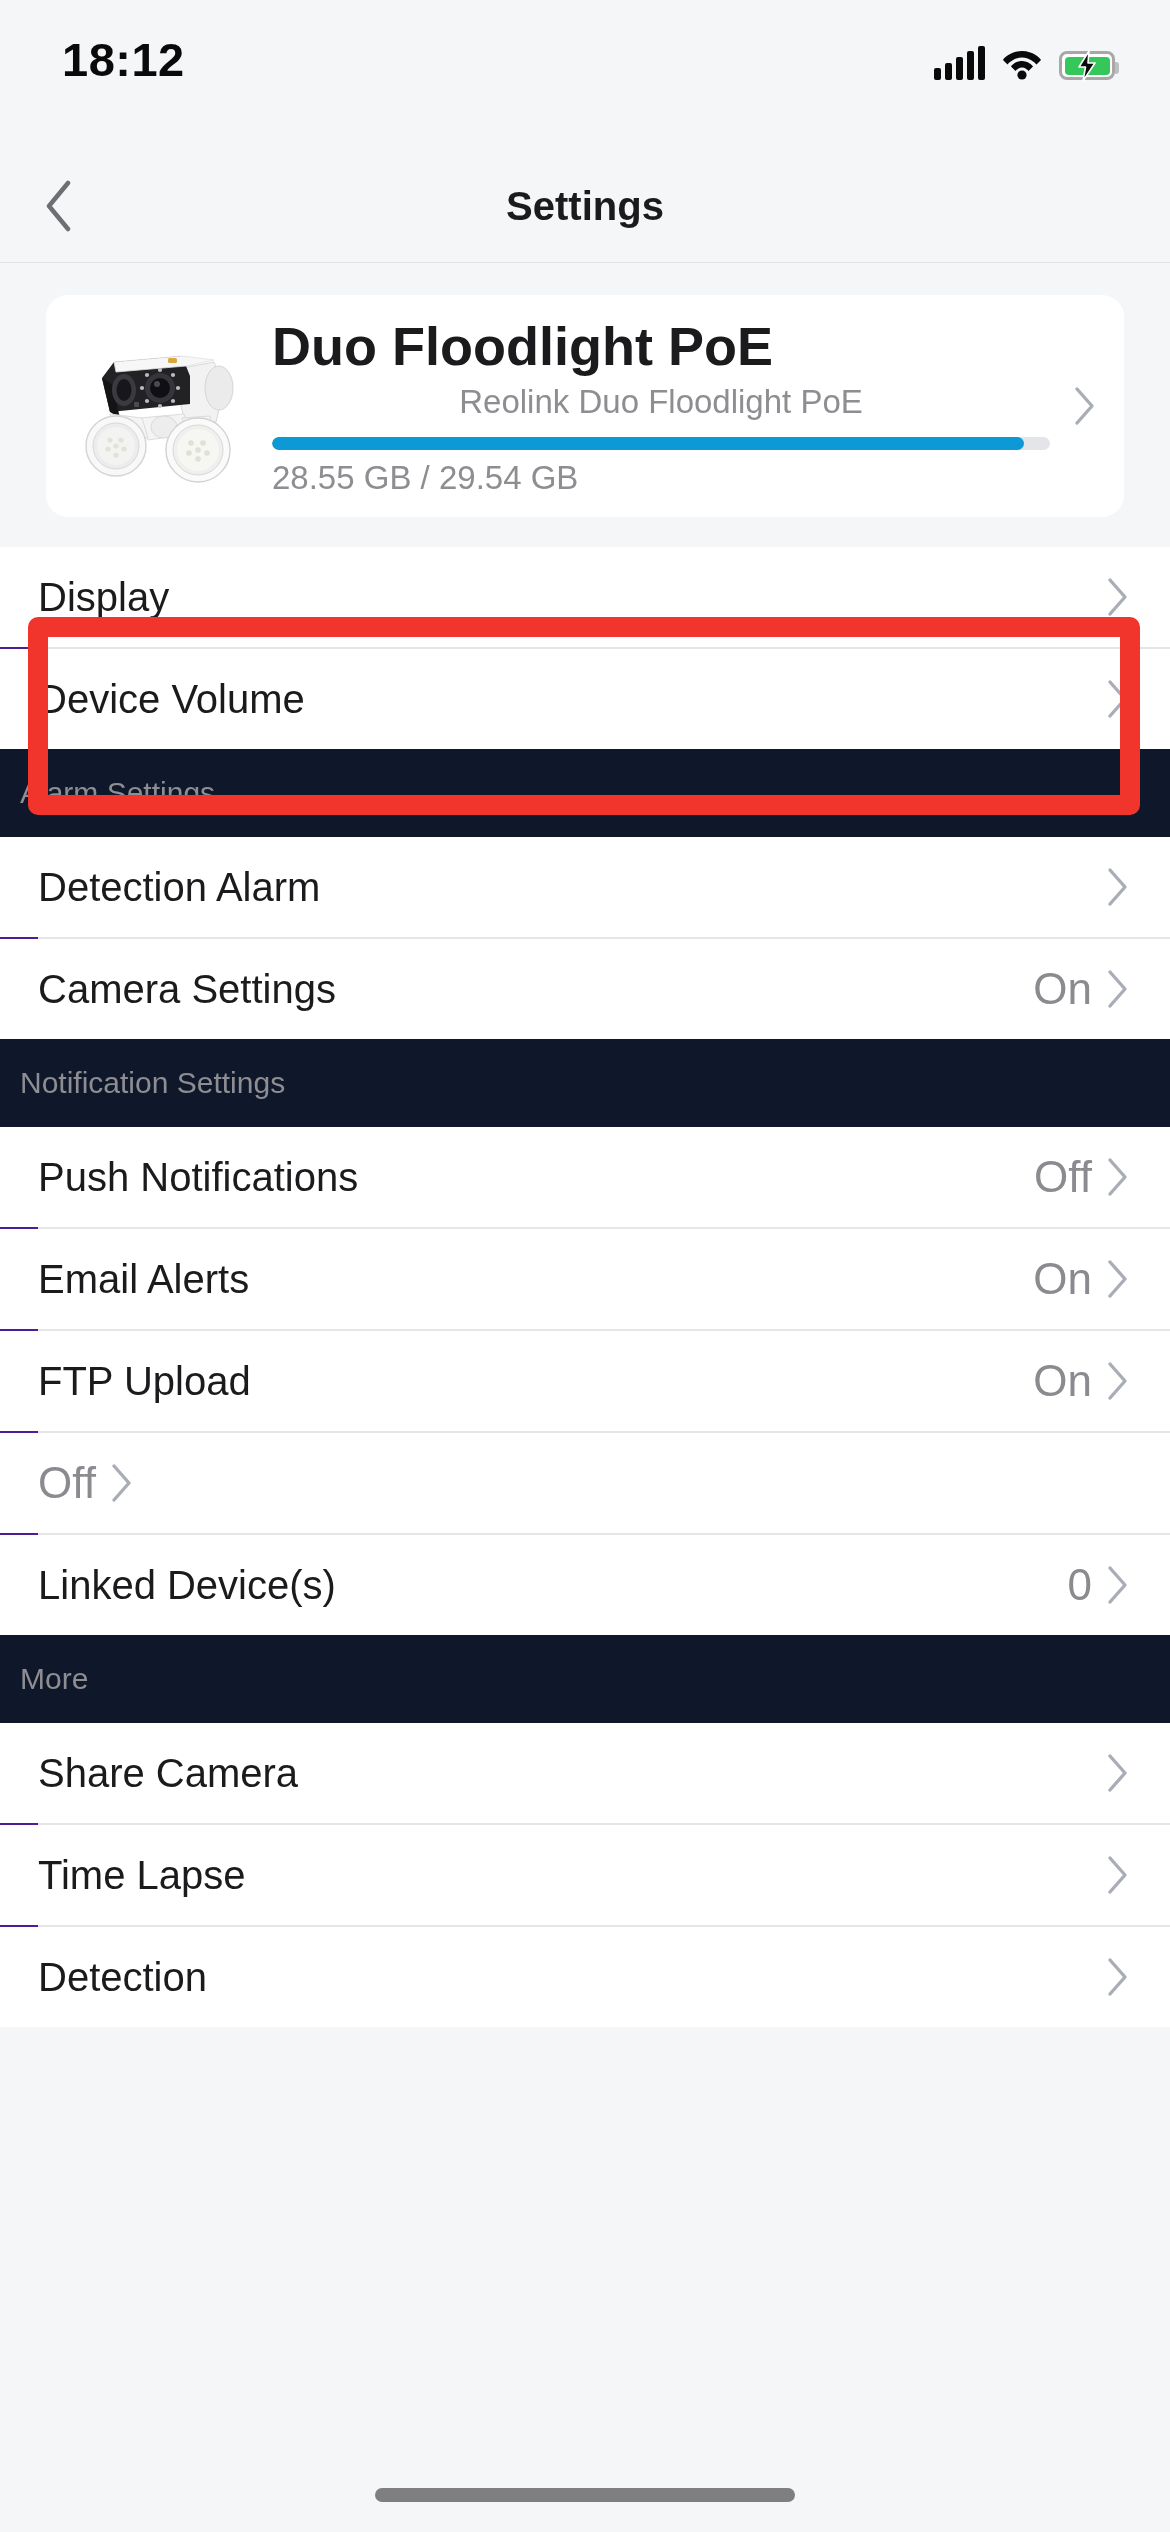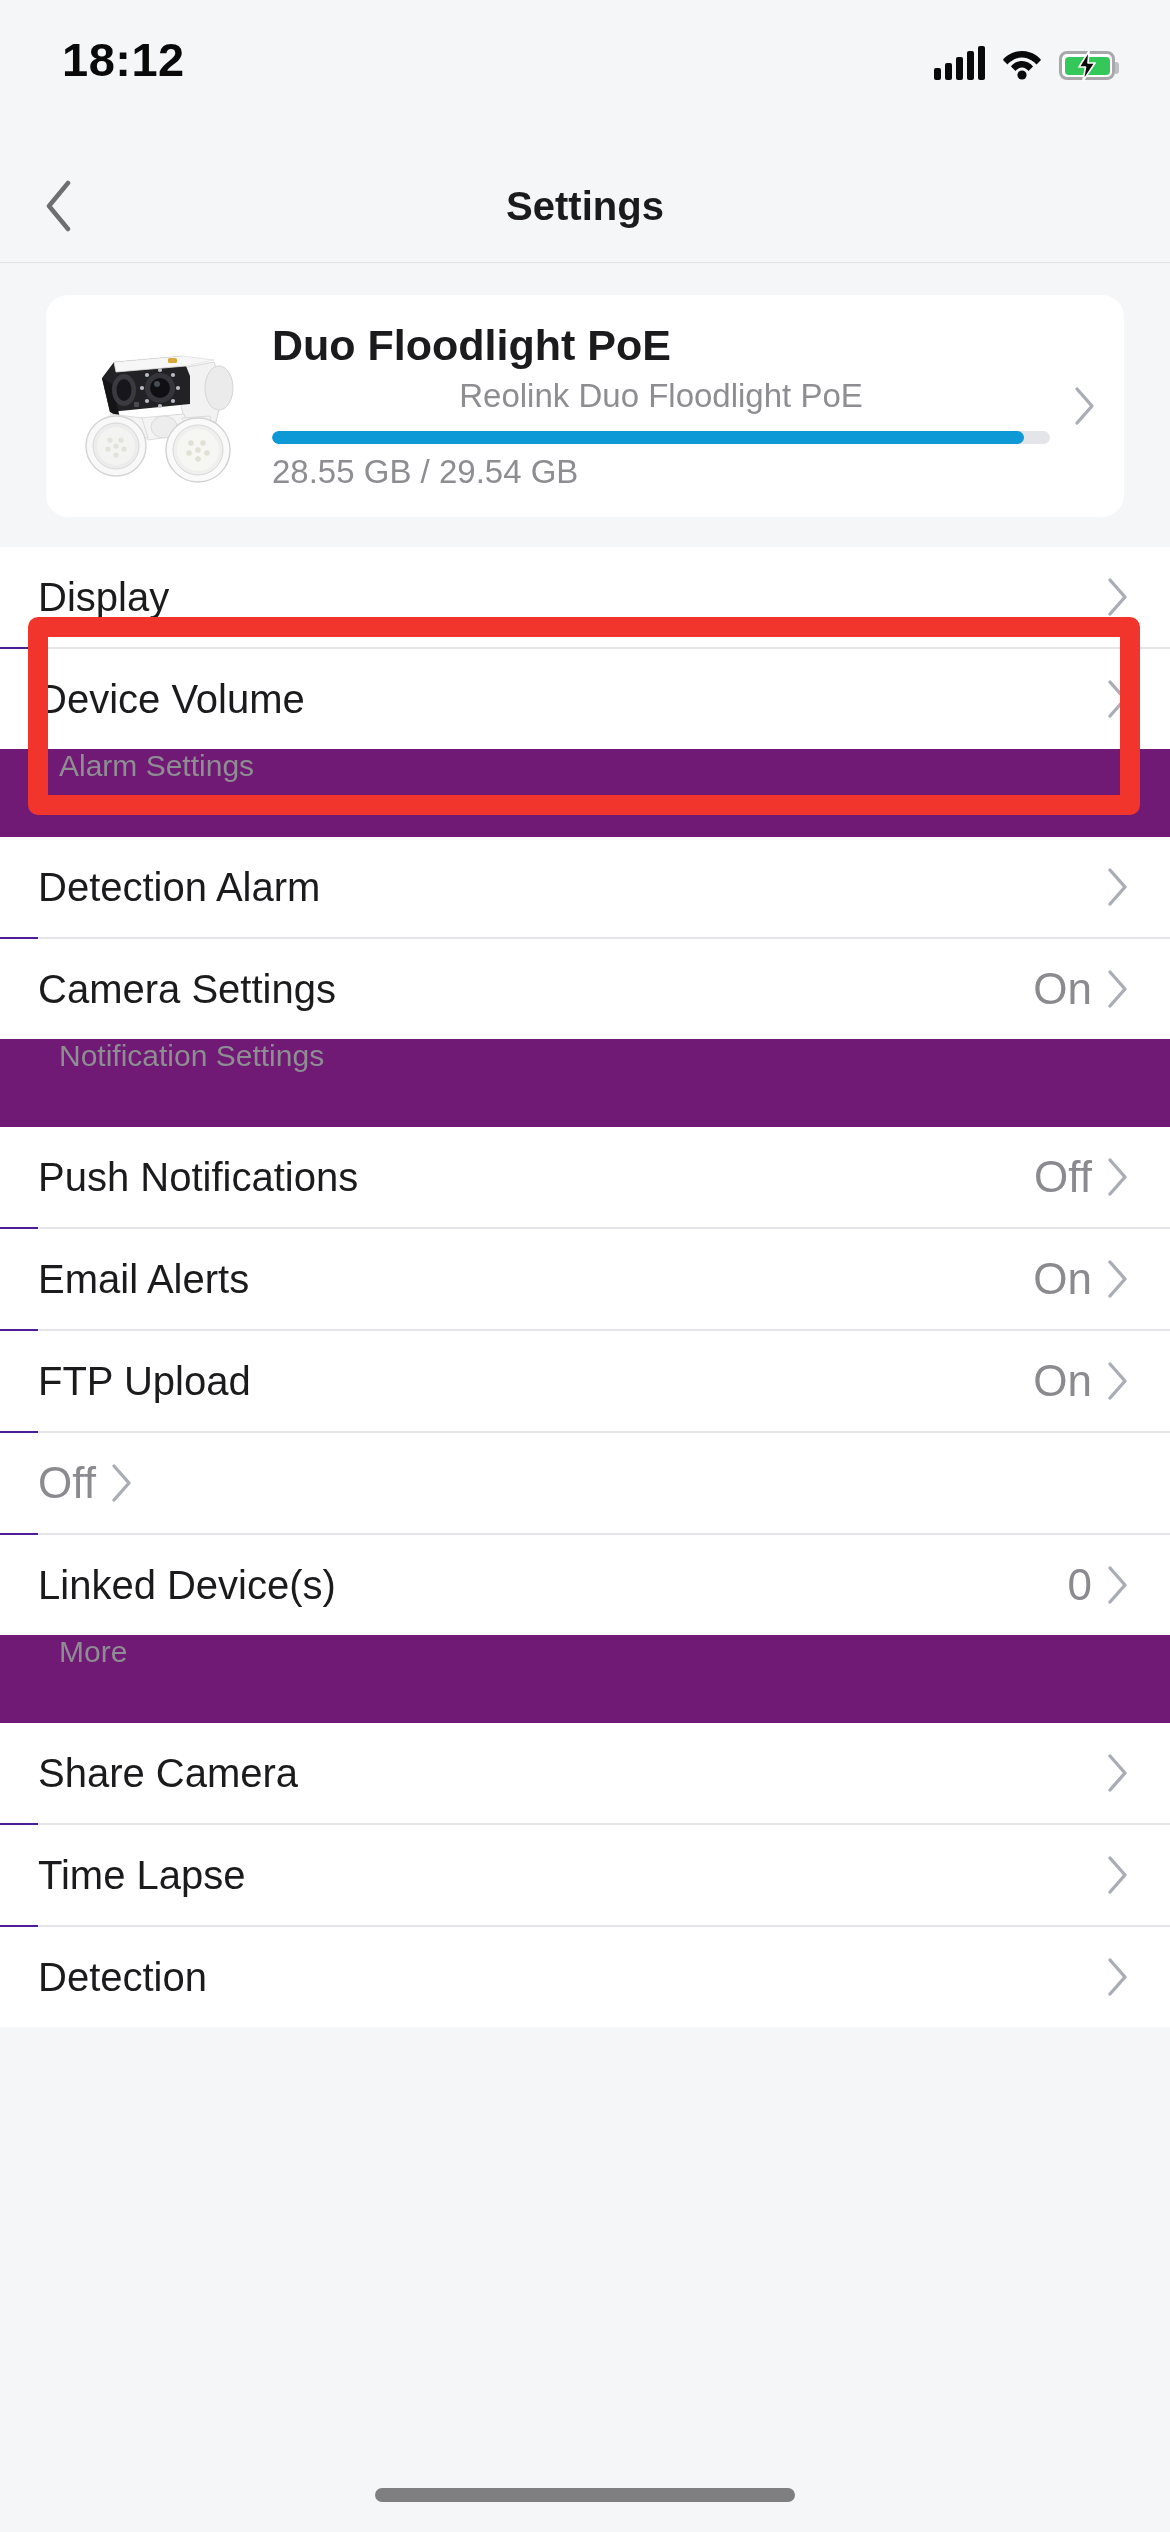--- a/index.html
+++ b/index.html
@@ -66,43 +66,43 @@
 
   
   .card-wrap{ padding:32px 46px 0 46px; background:#f5f6f8; }
   .device-card{
     background:#fff; border-radius:22px; height:222px;
     display:flex; align-items:center; padding:0 24px 0 18px;
     position:relative;
   }
   .cam-img{ width:200px; height:160px; flex:0 0 200px; position:relative; }
   .dev-info{ flex:1; padding-left:8px; padding-right:20px; }
-  .dev-title{ font-size:43px; font-weight:700; color:#1b1b1d; line-height:1.15; }
+  .dev-title{ font-size:54px; font-weight:700; color:#1b1b1d; line-height:1.15; }
   .dev-sub{ font-size:33px; color:#8d8d92; margin-top:6px; line-height:1.15;text-align:center; }
   .bar-track{
     margin-top:16px; height:13px; background:#e4e5e8; border-radius:7px;
     width:100%; overflow:hidden;
   }
   .bar-fill{ height:100%; background:#0d99d6; border-radius:7px; }
   .dev-storage{ font-size:33px; color:#8d8d92; margin-top:9px; }
   .card-chev{ flex:0 0 30px; display:flex; align-items:center; justify-content:center; }
 
   
   .list{ margin-top:30px; background:#f5f6f8; }
   .group{ background:#4c1d95; }
   .row{
     height:100px; background:#fff; display:flex; align-items:center;
     padding:0 40px 0 38px; position:relative;
   }
   .row-label{ font-size:40px; color:#1b1b1d; flex:1; }
   .row-value{ font-size:44px; color:#8a8a8f; margin-right:14px; }
   .divider{ height:2px; background:#e4e5e8; margin-left:38px; }
   .section-head{
-    background:#701a75; height:88px; display:flex; 
-    padding:0 59px; 
+    background:#0f172a; height:88px; display:flex; align-items:center;
+    padding:0 20px; 
   }
   .section-head span{ font-size:30px; color:#8d8d92; }
 
   
   .chev{ width:24px; height:40px; flex:0 0 24px; display:block; }
 
   
   .highlight{
     position:absolute; left:28px; top:617px; width:1112px; height:198px;
     border:20px solid #f2352c; border-radius:10px; pointer-events:none;

